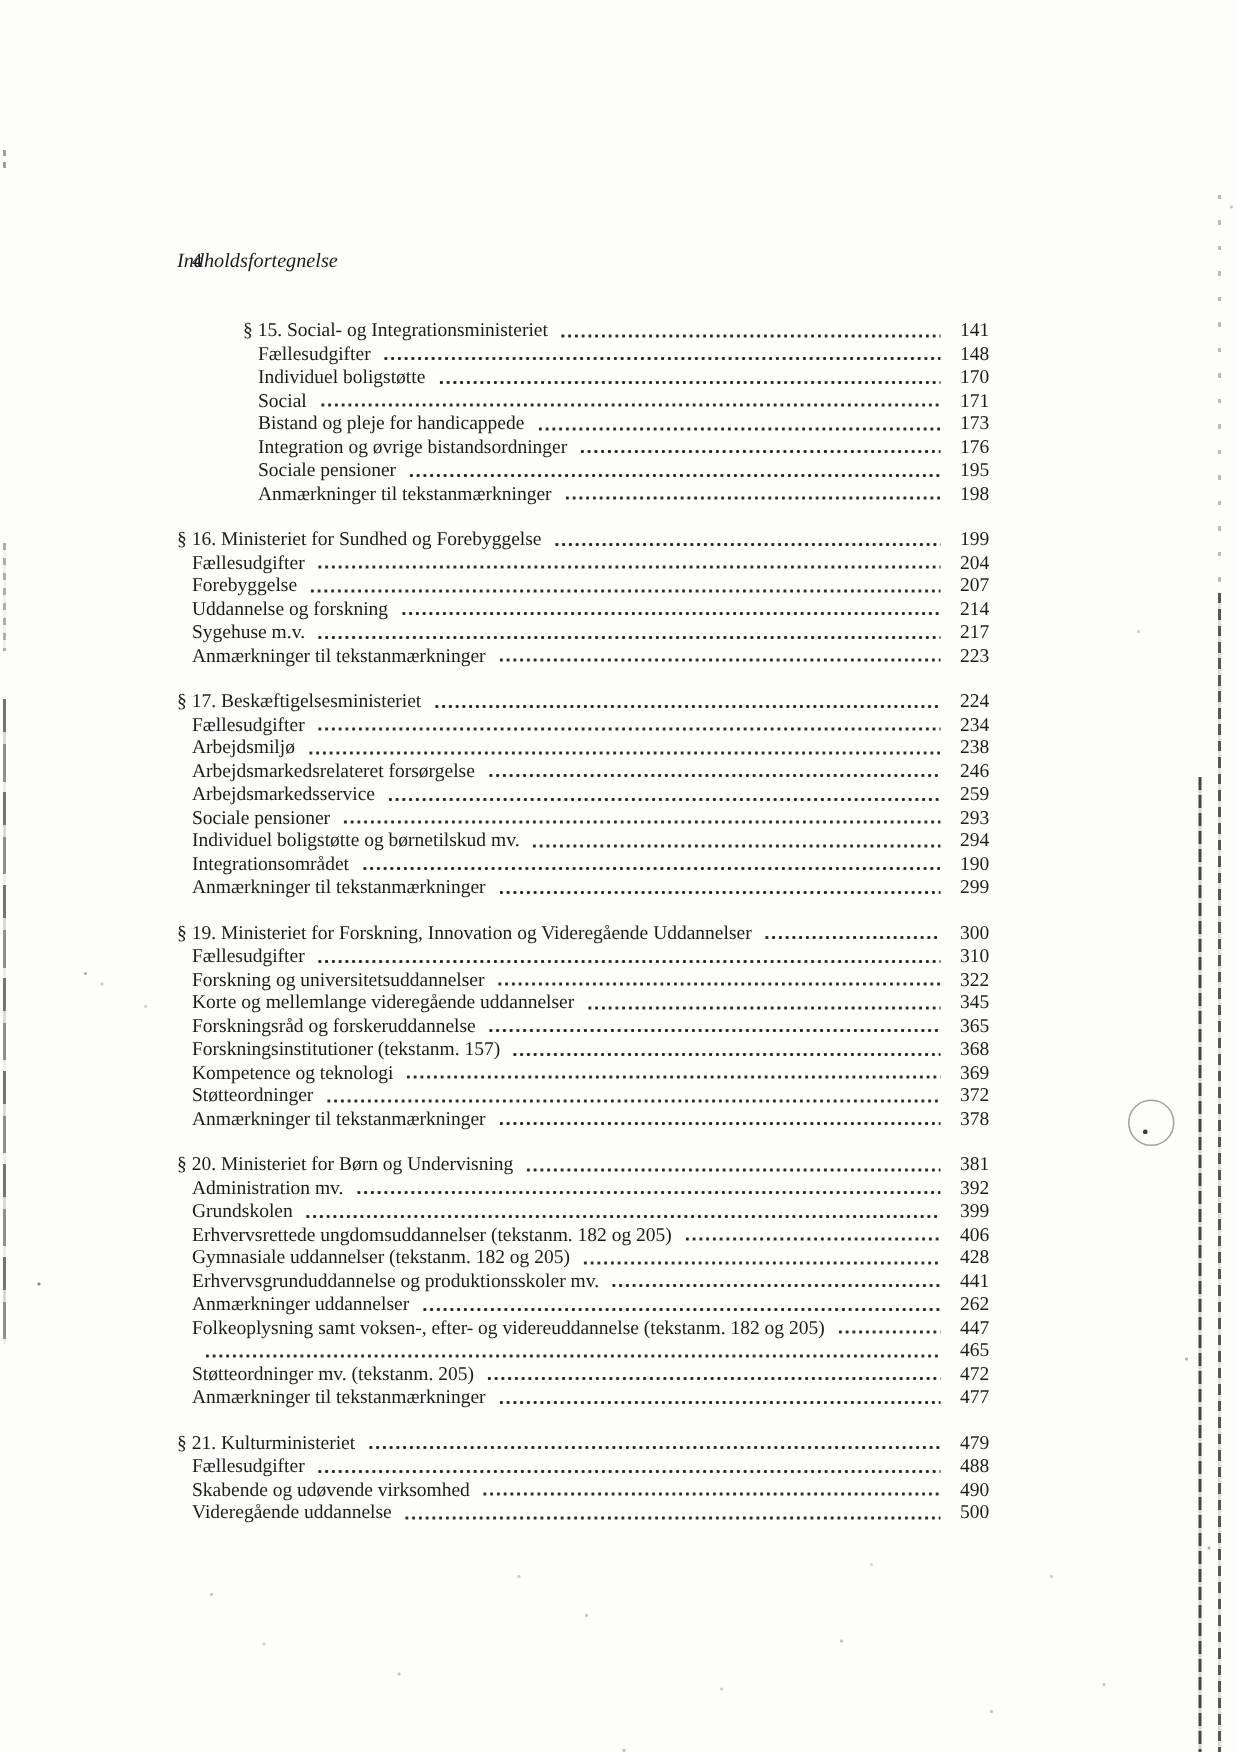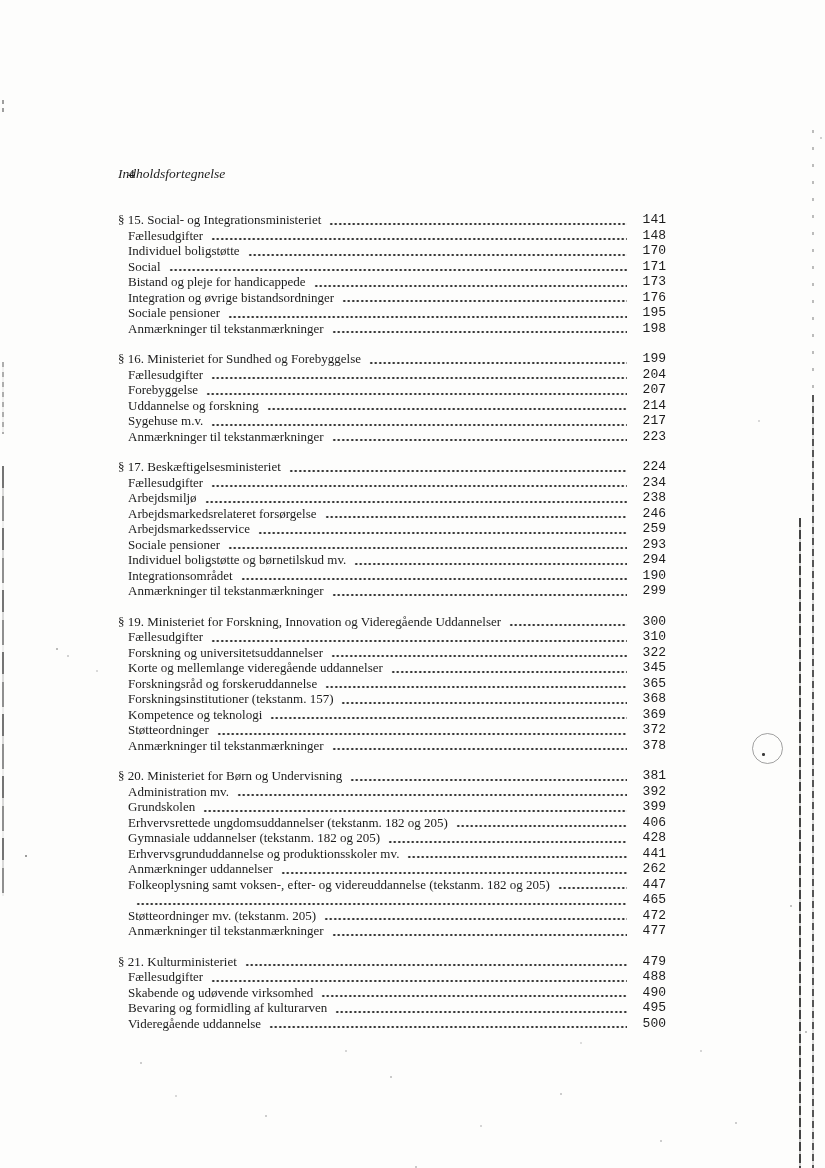--- a/index.html
+++ b/index.html
@@ -39,21 +39,21 @@
     display: block;
     text-align: left;
     font-style: italic;
   }
 
   .toc {
     margin-top: 30px;
     font-size: 13px;
   }
   .toc-section { margin-top: 15px; }
-  .toc-section:first-child { margin-top: 0; }
+  .toc-section:first-child { margin-top: 0; margin-left: 44px; }
 
   .toc-row {
     display: flex;
     align-items: flex-end;
     height: 15.5px;
     line-height: 15.5px;
     white-space: nowrap;
   }
   .toc-row.sub { padding-left: 10px; }
 
@@ -73,22 +73,20 @@
     bottom: 2.6px;
     height: 2.4px;
     background-image: radial-gradient(circle, #222 0.95px, rgba(0,0,0,0) 1.3px);
     background-size: 4.5px 2.4px;
     background-repeat: repeat-x;
   }
 
   .pagenum {
     flex: 0 0 auto;
     width: 26px;
-    text-align: right;
-    font-family: Liberation Mono, monospace;
   }
 
   
   .scan-line { position: absolute; width: 2px; }
   .left-line-a {
     left: 2px; top: 100px; height: 14px;
     background: repeating-linear-gradient(to bottom, rgba(80,80,80,.55) 0 4px, rgba(80,80,80,0) 4px 8px);
   }
   .left-line-b {
     left: 2px; top: 362px; height: 72px;
@@ -412,24 +410,19 @@
     <span class="label">Fællesudgifter</span>
     <span class="leader"></span>
     <span class="pagenum">488</span>
   </div>
         <div class="toc-row sub">
     <span class="label">Skabende og udøvende virksomhed</span>
     <span class="leader"></span>
     <span class="pagenum">490</span>
   </div>
         <div class="toc-row sub">
-    <span class="label">Bevaring og formidling af kulturarven</span>
-    <span class="leader"></span>
-    <span class="pagenum">495</span>
-  </div>
-        <div class="toc-row sub">
     <span class="label">Videregående uddannelse</span>
     <span class="leader"></span>
     <span class="pagenum">500</span>
   </div>
       </section>
     </main>
 </div>
 
 </body></html>

